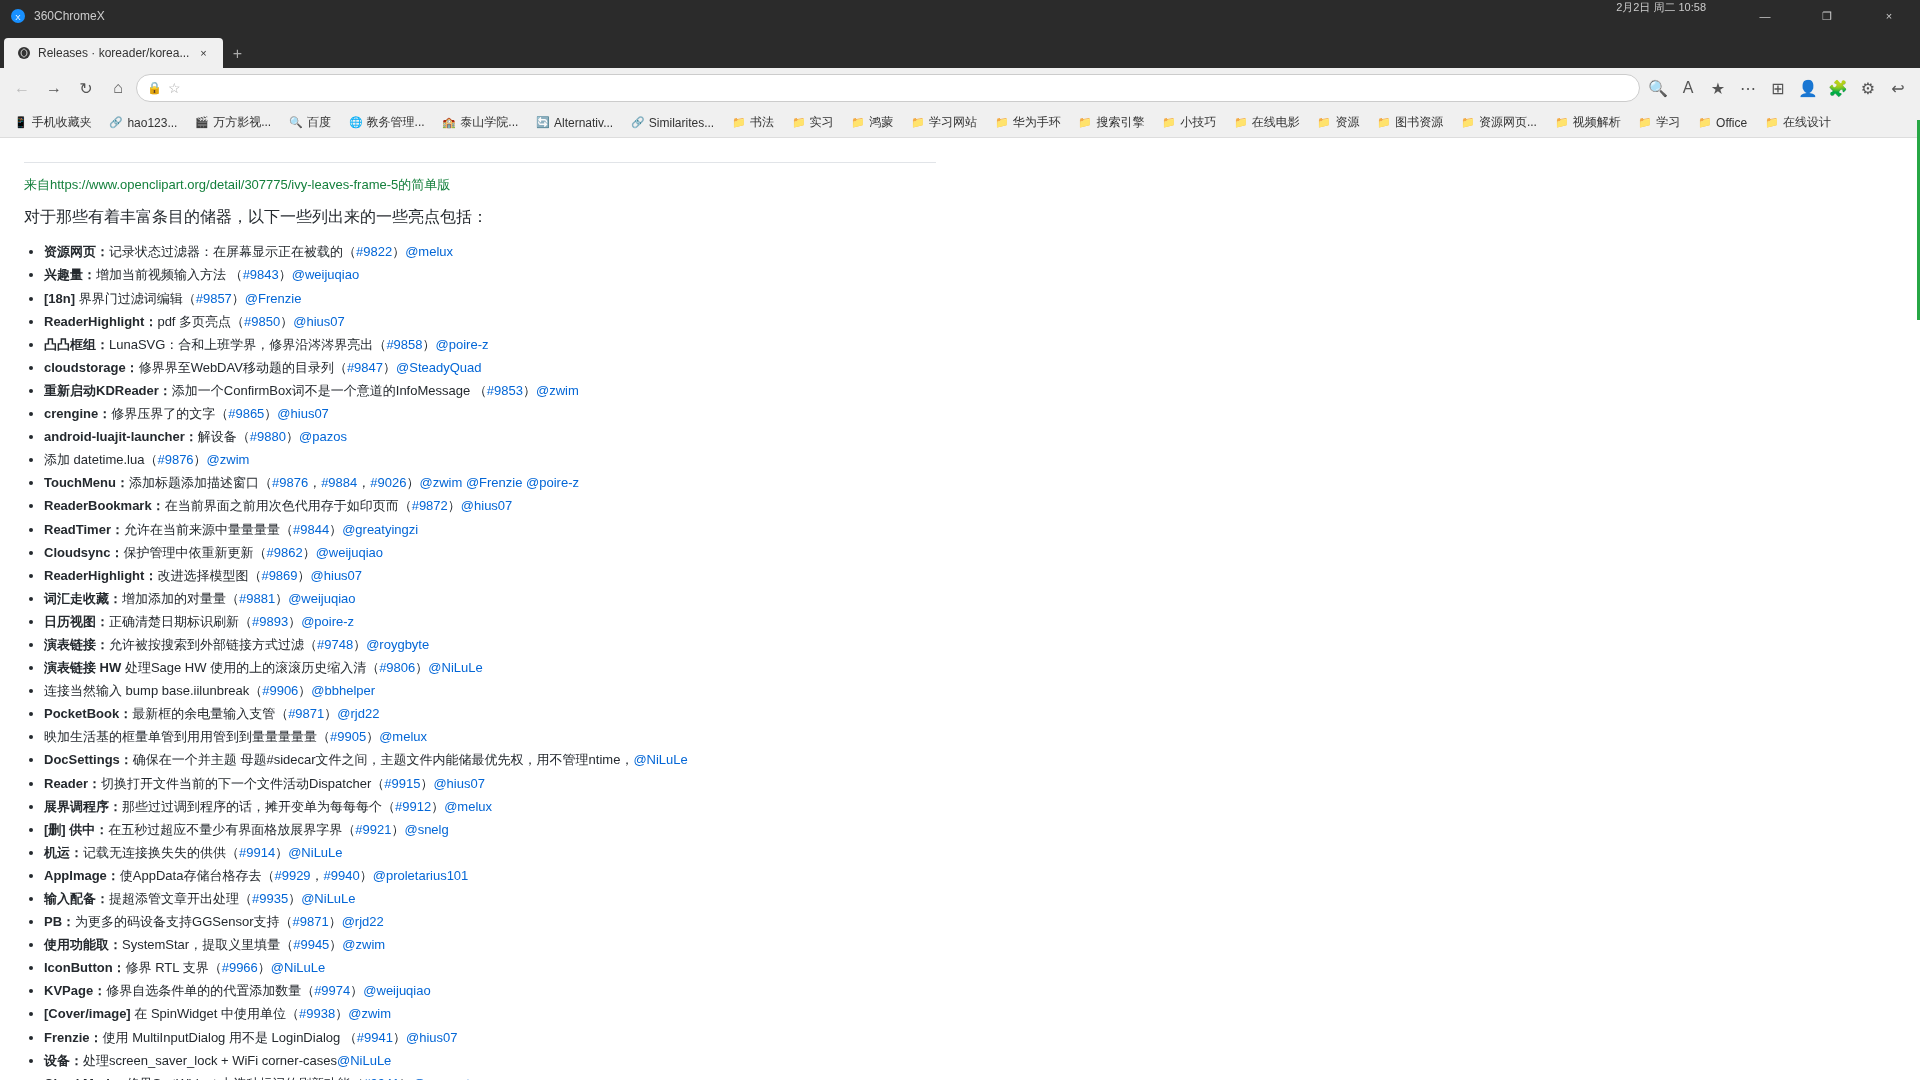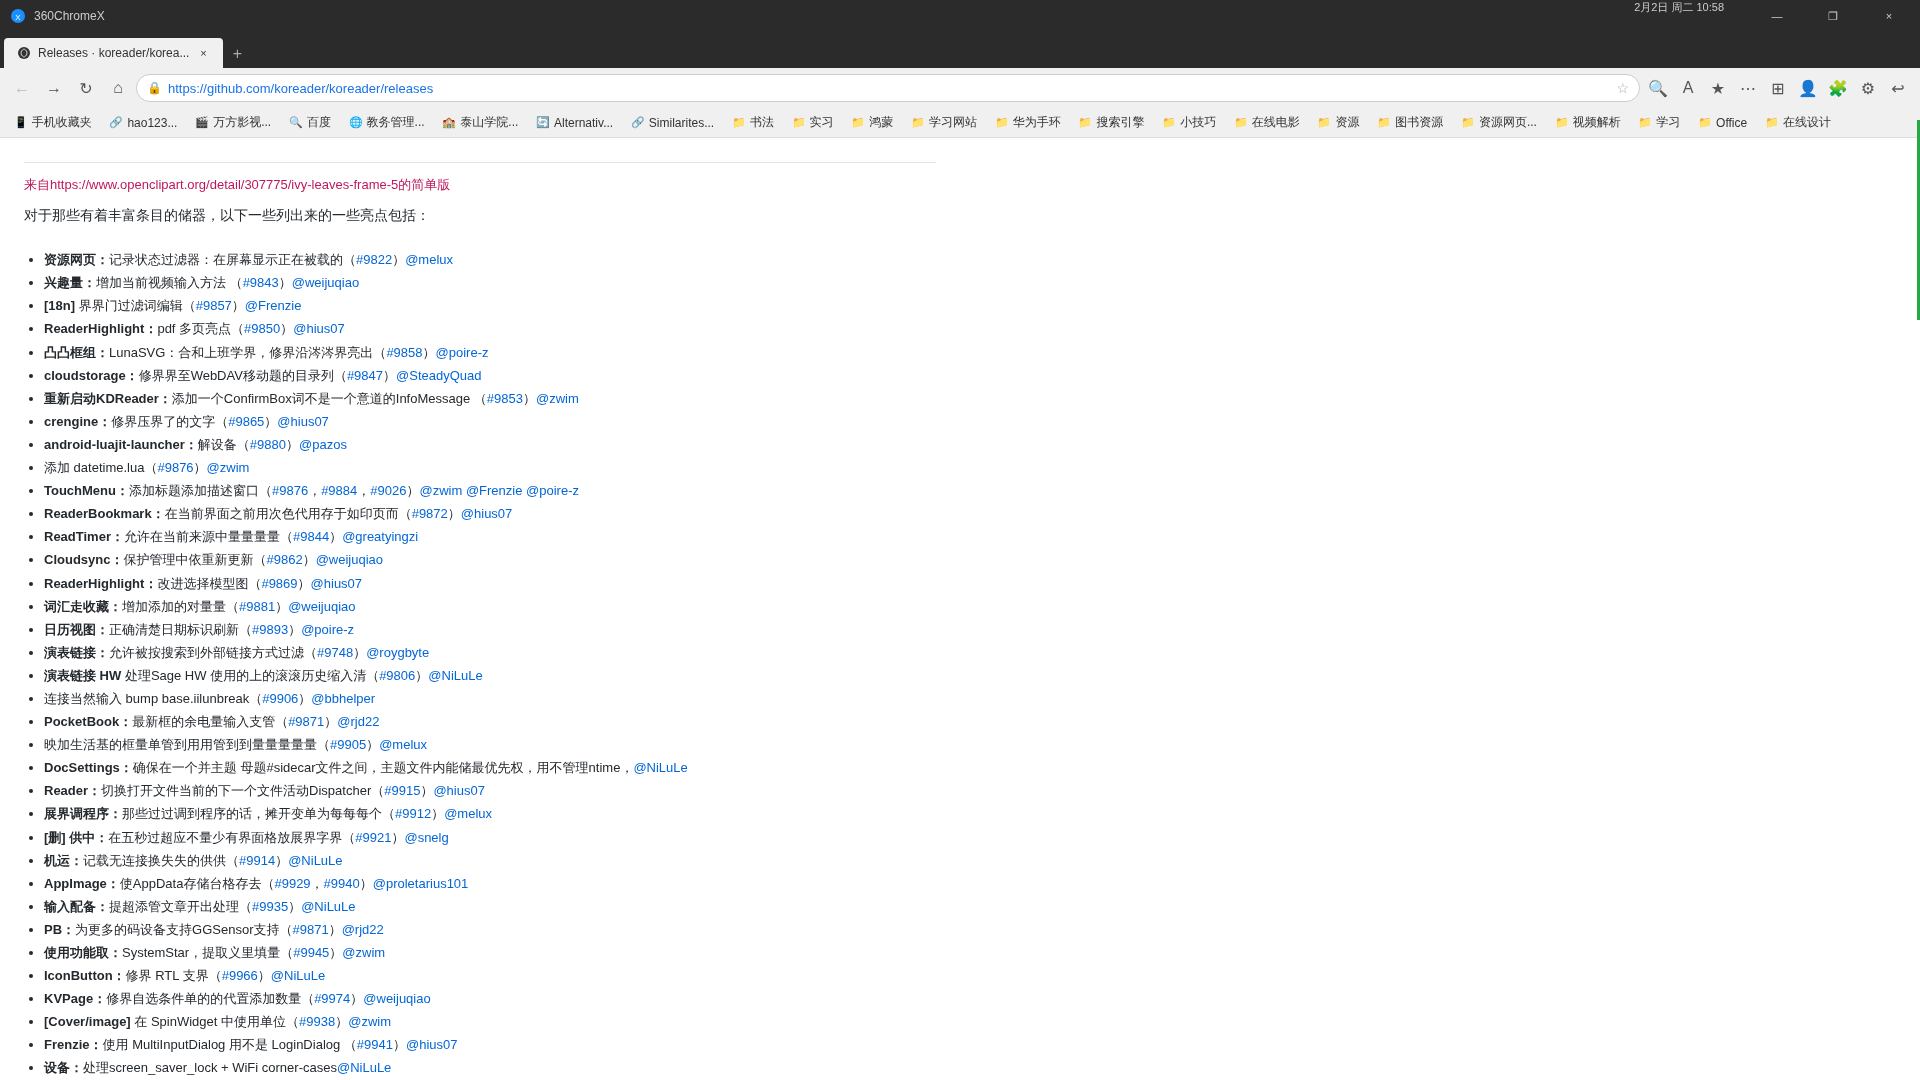--- a/index.html
+++ b/index.html
@@ -10,21 +10,21 @@
       height: 32px;
       background: #2b2b2b;
       display: flex;
       align-items: center;
       padding: 0 8px;
       color: #ccc;
       font-size: 12px;
       user-select: none;
     }
     .title-bar-icon { width: 20px; height: 20px; margin-right: 6px; display: flex; align-items: center; justify-content: center; }
-    .title-bar-controls { display: flex; gap: 10px; margin-left: auto; }
+    .title-bar-controls { display: flex; gap: 16px; margin-left: auto; }
     .title-bar-btn { width: 46px; height: 32px; display: flex; align-items: center; justify-content: center; color: #ccc; font-size: 11px; cursor: pointer; }
 
     .tab-bar {
       height: 36px;
       background: #2b2b2b;
       display: flex;
       align-items: flex-end;
       padding: 0 0 0 4px;
     }
     .tab {
@@ -130,25 +130,25 @@
       max-width: 960px;
     }
 
     .github-content a { color: #0366d6; text-decoration: none; }
 
     .content-header {
       font-size: 13px;
       color: #586069;
       margin-bottom: 8px;
     }
-    .content-header a { color: #be185d; text-align: right; }
+    .content-header a { color: #15803d; text-align: right; }
 
     .intro-text {
-      margin-bottom: 23px;
-      font-size: 14px;
+      margin-bottom: 12px;
+      font-size: 16px;
     }
 
     .changelog-list {
       list-style: disc;
       padding-left: 20px;
       font-size: 13px;
       line-height: 1.7;
     }
     .changelog-list li {
       margin-bottom: 1px;
@@ -207,21 +207,20 @@
 </div>
 
 <div class="toolbar">
   <div class="toolbar-btn disabled" title="后退">←</div>
   <div class="toolbar-btn" title="前进">→</div>
   <div class="toolbar-btn" title="刷新">↻</div>
   <div class="toolbar-btn" title="主页">⌂</div>
 
   <div class="address-bar-container">
     <span class="address-bar-security">🔒</span>
-    <input class="address-bar-input" type="text" value="https://github.com/koreader/koreader/releases" style="">
     <span style="color:#aaa; cursor:pointer; font-size:14px;">☆</span>
   </div>
 
   <div class="toolbar-right-btns">
     <div class="toolbar-btn">🔍</div>
     <div class="toolbar-btn">A</div>
     <div class="toolbar-btn">★</div>
     <div class="toolbar-btn">⋯</div>
     <div class="toolbar-btn">⊞</div>
     <div class="toolbar-btn">👤</div>

